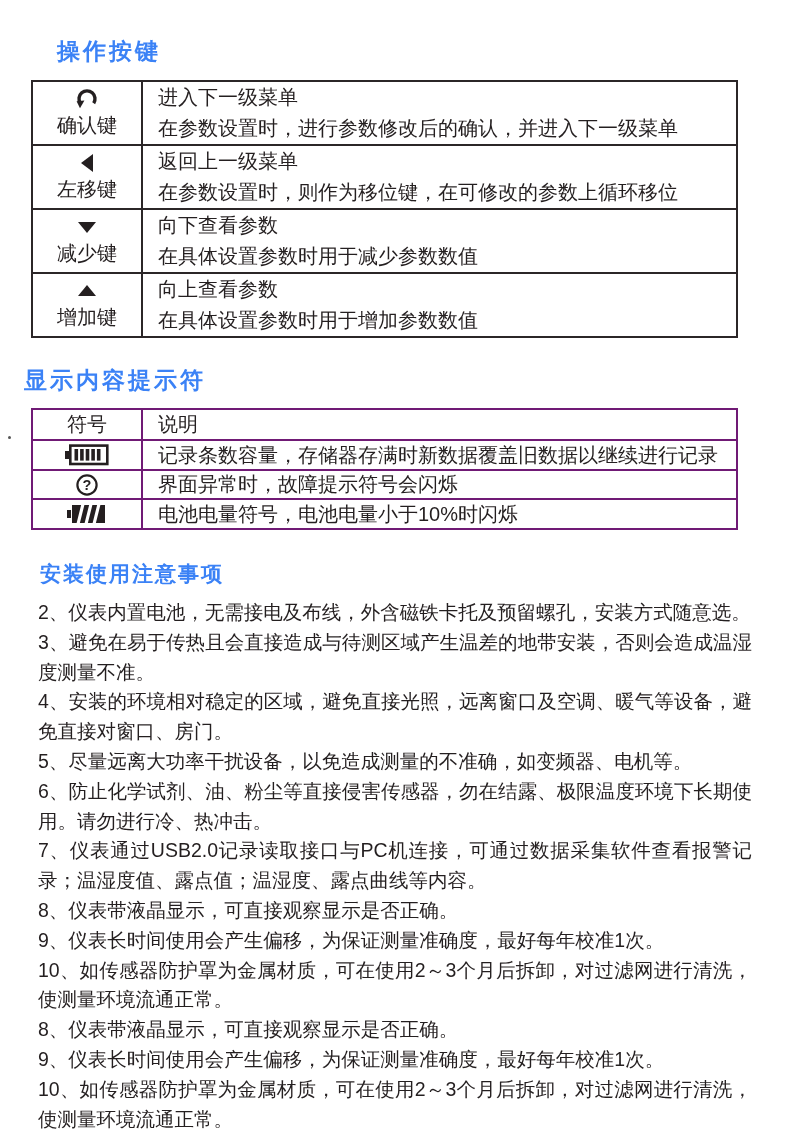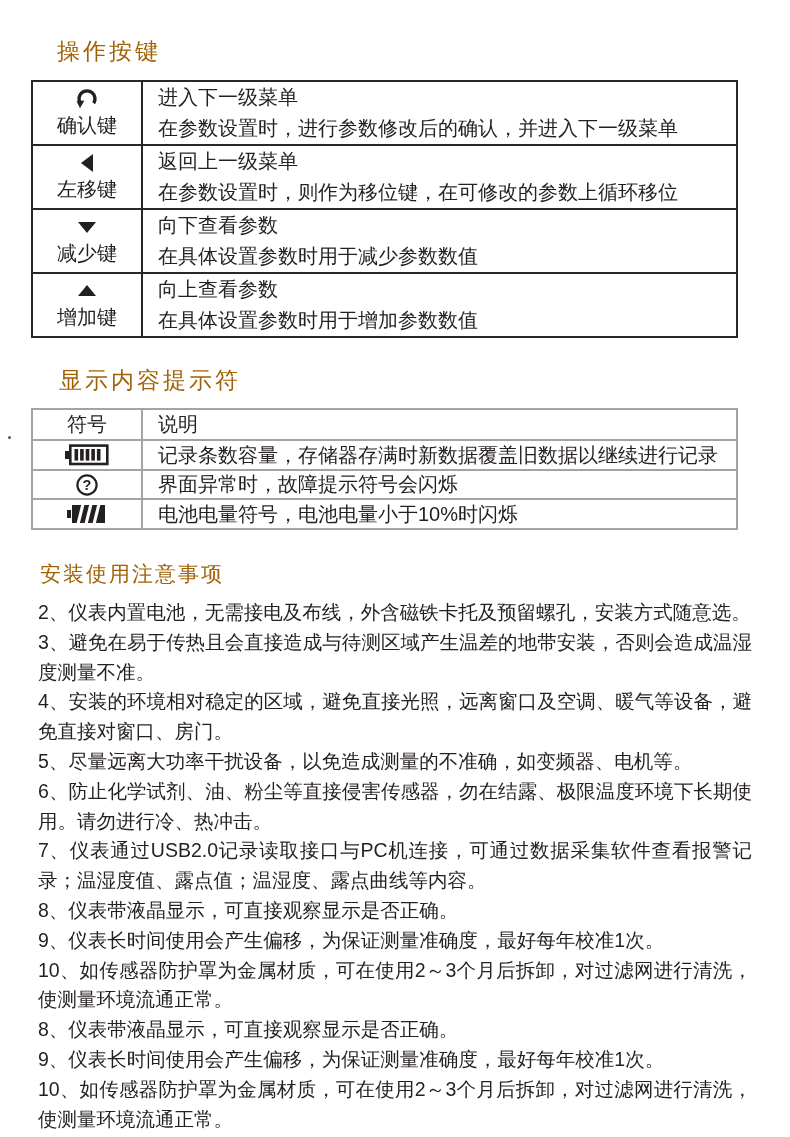--- a/index.html
+++ b/index.html
@@ -1,36 +1,36 @@
 <!DOCTYPE html>
 <html><head>
 <meta charset="utf-8">
 <style>
   html,body{margin:0;padding:0;}
   body{
     width:790px;height:1137px;background:#ffffff;color:#241f20;
     font-family:"Liberation Sans","DejaVu Sans",sans-serif;
     overflow:hidden;position:relative;
   }
-  .section-title{font-weight:normal;color:#a16207;}
+  .section-title{font-weight:bold;color:#3b82f6;}
   .t1{font-size:23px;letter-spacing:3px;margin:36px 0 0 57px;}
-  .t2{font-size:23px;letter-spacing:3px;margin:27px 0 0 59px;}
+  .t2{font-size:23px;letter-spacing:3px;margin:27px 0 0 24px;}
   .t3{font-size:21px;letter-spacing:2px;margin:30px 0 0 40px;}
 
   table{border-collapse:collapse;table-layout:fixed;}
   .keys-table{margin:13px 0 0 31px;width:707px;}
   .keys-table td{border:2px solid #2b2627;vertical-align:middle;}
   .keys-table tr{height:64px;}
   .sym-cell{width:106px;text-align:center;}
   .desc-cell{padding:0 15px;font-size:20px;line-height:31px;margin-top:19px;}
   .key-label{font-size:20px;margin-top:1px;}
   .key-icon{height:24px;display:flex;align-items:center;justify-content:center;}
 
   .syms-table{margin:12px 0 0 31px;width:707px;}
-  .syms-table td{border:2px solid #a3a3a3;vertical-align:middle;font-size:20px;}
+  .syms-table td{border:2px solid #701a75;vertical-align:middle;font-size:20px;}
   .syms-table tr{height:15px;}
   .syms-table tr.hdr{height:28px;}
   .syms-table .desc-cell{padding:0 15px;line-height:normal;}
   .sym-glyph{display:flex;align-items:center;justify-content:center;}
 
   .notes{margin:10px 38px 0 38px;font-size:19.5px;line-height:29.8px;text-align:justify;}
   .notes p{margin:0;}
 
   .artifact-dot{position:absolute;left:8px;top:436px;width:3px;height:3px;background:#555;border-radius:50%;}
   svg{display:block;}

